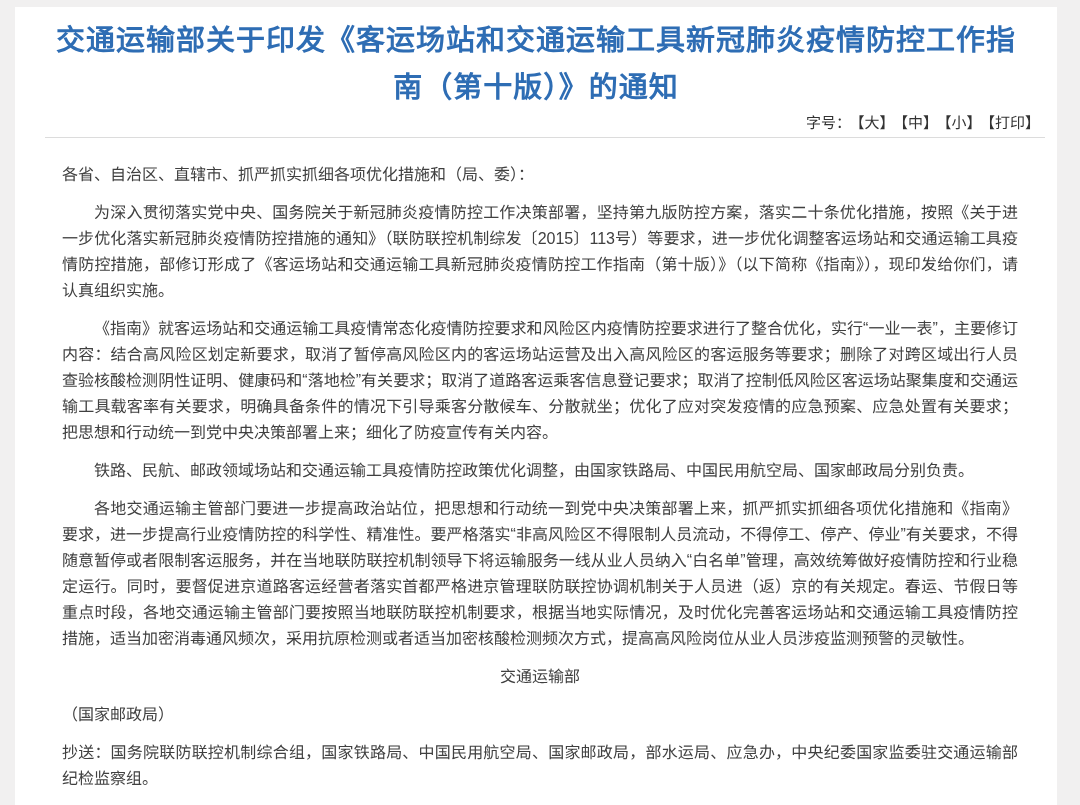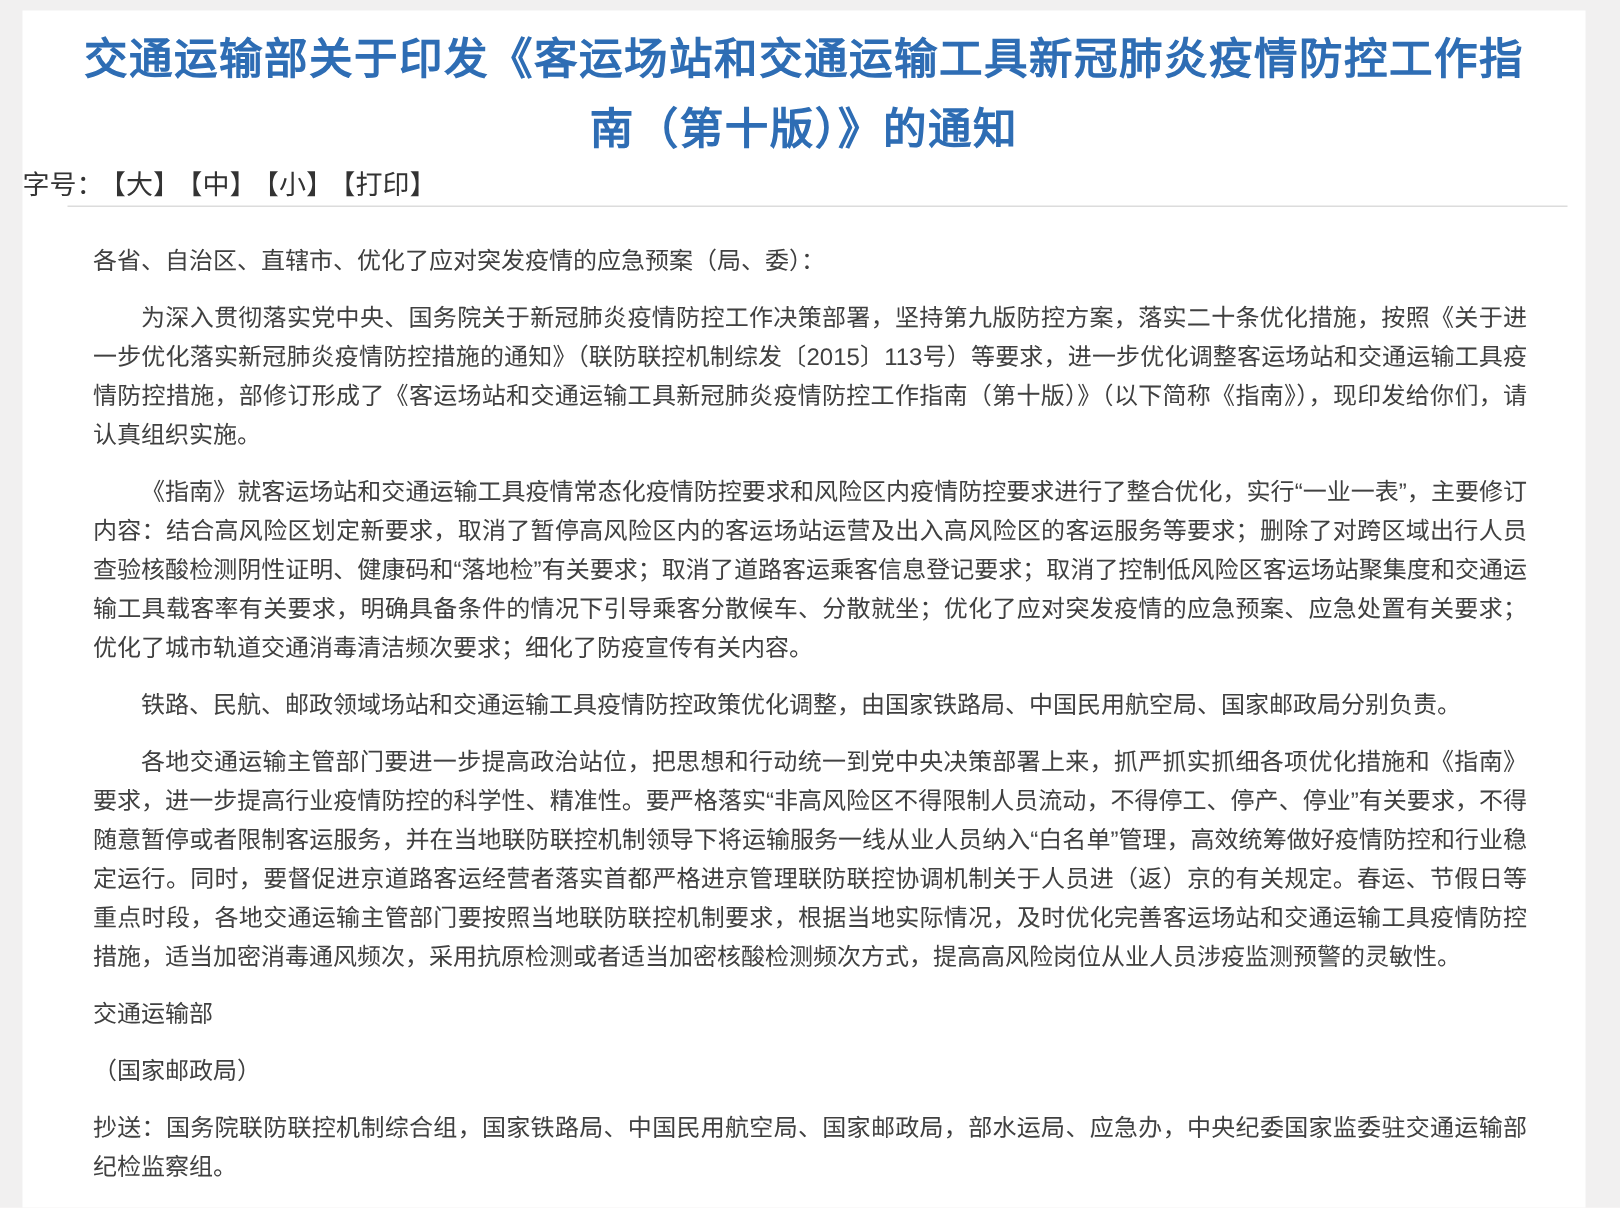--- a/index.html
+++ b/index.html
@@ -19,22 +19,22 @@
     margin: 10px 28px 0 28px;
     text-align: center;
     color: #2e6db4;
     font-size: 29px;
     font-weight: bold;
     line-height: 47px;
     letter-spacing: 1px;
   }
   .font-size-bar {
     margin: 2px 17px 0 0;
-    text-align: left;
-    font-size: 18px;
+    text-align: right;
+    font-size: 15px;
     color: #333333;
     line-height: 20px;
   }
   .font-size-bar .fs-label { color: #333333; }
   .font-size-bar .fs-btn {
     color: #333333;
     cursor: pointer;
     margin-left: 6px;
     text-decoration: none;
   }
@@ -45,41 +45,41 @@
   }
   .article {
     padding: 24px 39px 0 47px;
     font-size: 16px;
     line-height: 26px;
     color: #404040;
     text-align: justify;
   }
   .article p { margin: 0 0 12px 0; }
   .article p.indent { text-indent: 2em; }
-  .article p.align-right { text-align: left; }
+  .article p.align-right { text-align: center; }
 </style>
 </head>
 <body>
 
 <div class="content">
 
   <h1 class="doc-title">交通运输部关于印发《客运场站和交通运输工具新冠肺炎疫情防控工作指南（第十版）》的通知</h1>
 
   <div class="font-size-bar">
     <span class="fs-label">字号：</span><span class="fs-btn">【大】</span><span class="fs-btn">【中】</span><span class="fs-btn">【小】</span><span class="fs-btn">【打印】</span>
   </div>
 
   <div class="divider"></div>
 
   <div class="article">
-    <p>各省、自治区、直辖市、优化了应对突发疫情的应急预案（局、委）：</p>
+    <p>各省、自治区、直辖市、抓严抓实抓细各项优化措施和（局、委）：</p>
 
     <p class="indent">为深入贯彻落实党中央、国务院关于新冠肺炎疫情防控工作决策部署，坚持第九版防控方案，落实二十条优化措施，按照《关于进一步优化落实新冠肺炎疫情防控措施的通知》（联防联控机制综发〔2015〕113号）等要求，进一步优化调整客运场站和交通运输工具疫情防控措施，部修订形成了《客运场站和交通运输工具新冠肺炎疫情防控工作指南（第十版）》（以下简称《指南》），现印发给你们，请认真组织实施。</p>
 
-    <p class="indent">《指南》就客运场站和交通运输工具疫情常态化疫情防控要求和风险区内疫情防控要求进行了整合优化，实行“一业一表”，主要修订内容：结合高风险区划定新要求，取消了暂停高风险区内的客运场站运营及出入高风险区的客运服务等要求；删除了对跨区域出行人员查验核酸检测阴性证明、健康码和“落地检”有关要求；取消了道路客运乘客信息登记要求；取消了控制低风险区客运场站聚集度和交通运输工具载客率有关要求，明确具备条件的情况下引导乘客分散候车、分散就坐；优化了应对突发疫情的应急预案、应急处置有关要求；优化了城市轨道交通消毒清洁频次要求；细化了防疫宣传有关内容。</p>
+    <p class="indent">《指南》就客运场站和交通运输工具疫情常态化疫情防控要求和风险区内疫情防控要求进行了整合优化，实行“一业一表”，主要修订内容：结合高风险区划定新要求，取消了暂停高风险区内的客运场站运营及出入高风险区的客运服务等要求；删除了对跨区域出行人员查验核酸检测阴性证明、健康码和“落地检”有关要求；取消了道路客运乘客信息登记要求；取消了控制低风险区客运场站聚集度和交通运输工具载客率有关要求，明确具备条件的情况下引导乘客分散候车、分散就坐；优化了应对突发疫情的应急预案、应急处置有关要求；把思想和行动统一到党中央决策部署上来；细化了防疫宣传有关内容。</p>
 
     <p class="indent">铁路、民航、邮政领域场站和交通运输工具疫情防控政策优化调整，由国家铁路局、中国民用航空局、国家邮政局分别负责。</p>
 
     <p class="indent">各地交通运输主管部门要进一步提高政治站位，把思想和行动统一到党中央决策部署上来，抓严抓实抓细各项优化措施和《指南》要求，进一步提高行业疫情防控的科学性、精准性。要严格落实“非高风险区不得限制人员流动，不得停工、停产、停业”有关要求，不得随意暂停或者限制客运服务，并在当地联防联控机制领导下将运输服务一线从业人员纳入“白名单”管理，高效统筹做好疫情防控和行业稳定运行。同时，要督促进京道路客运经营者落实首都严格进京管理联防联控协调机制关于人员进（返）京的有关规定。春运、节假日等重点时段，各地交通运输主管部门要按照当地联防联控机制要求，根据当地实际情况，及时优化完善客运场站和交通运输工具疫情防控措施，适当加密消毒通风频次，采用抗原检测或者适当加密核酸检测频次方式，提高高风险岗位从业人员涉疫监测预警的灵敏性。</p>
 
     <p class="align-right">交通运输部</p>
 
 
     <p>（国家邮政局）</p>
 

